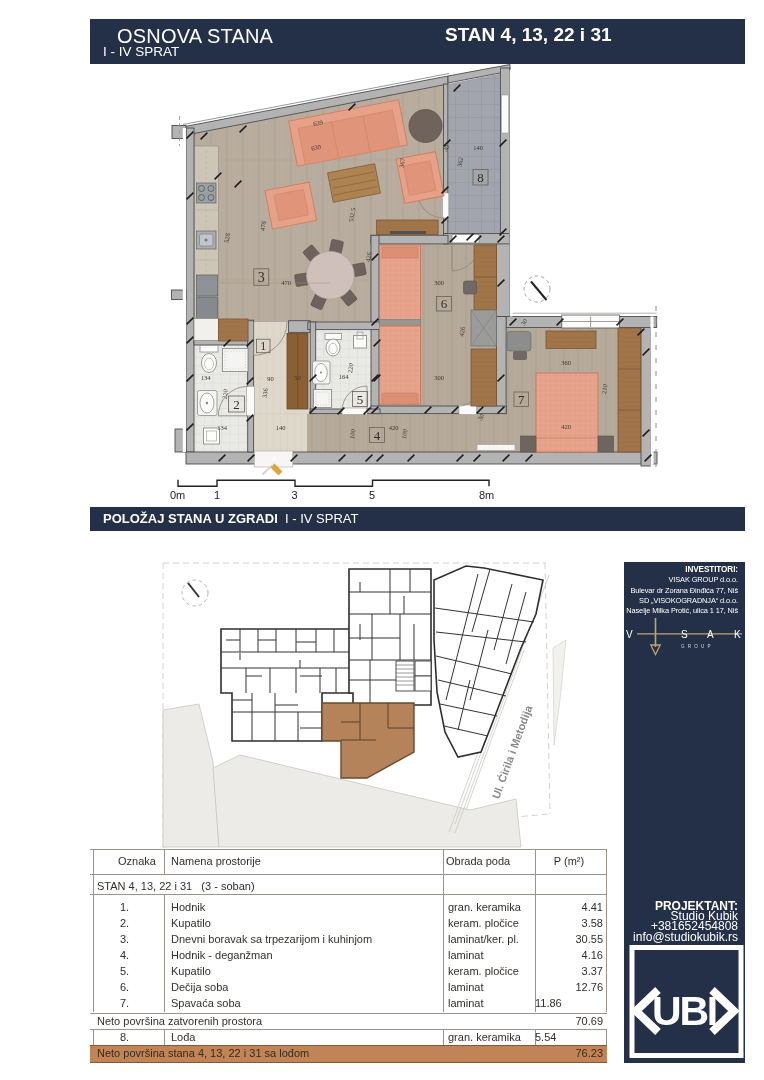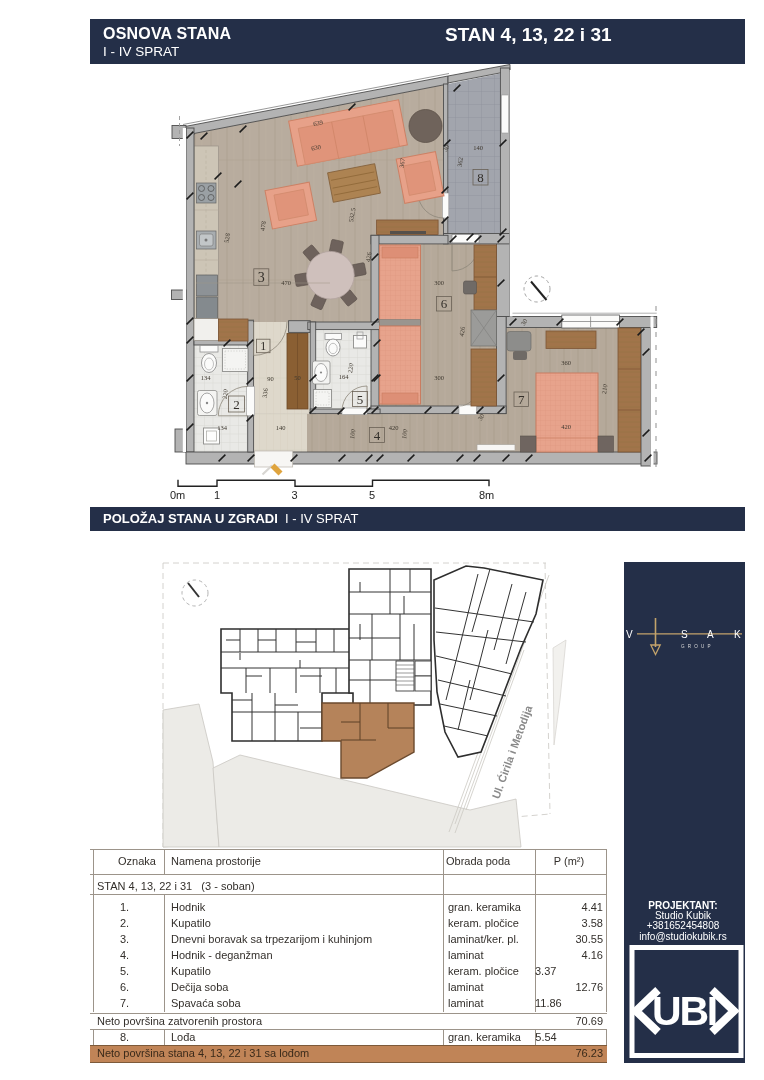--- a/index.html
+++ b/index.html
@@ -7,21 +7,21 @@
 .abs{position:absolute}
 .nav{background:#242f48}
 .wt{color:#ffffff}
 </style>
 </head>
 <body>
 <div id="page">
 
 <div class="abs nav" style="left:90px;top:19px;width:655px;height:45px"></div>
 
-<div class="abs wt" style="left:103px;top:25px;font-size:16px;font-weight:bold;letter-spacing:0.2px">OSNOVA STANA</div>
+<div class="abs wt" style="left:117px;top:25px;font-size:20px;font-weight:normal;letter-spacing:0.2px">OSNOVA STANA</div>
 
 <div class="abs wt" style="left:103px;top:44px;font-size:13.5px">I - IV SPRAT</div>
 
 <div class="abs wt" style="left:445px;top:24px;width:292px;font-size:19px;font-weight:bold;">STAN 4, 13, 22 i 31</div>
 
 <svg class="abs" style="left:0;top:0" width="764" height="1080" viewBox="0 0 764 1080">
 <defs>
 <pattern id="wood" width="16" height="120" patternUnits="userSpaceOnUse">
  <rect width="16" height="120" fill="#b8ac9e"></rect>
  <line x1="3" y1="0" x2="3" y2="120" stroke="#afa393" stroke-width="1.1"></line>
@@ -614,20 +614,23 @@
         <line x1="360" y1="703" x2="360" y2="740"></line>
         <line x1="341" y1="740" x2="376" y2="740"></line>
         <line x1="388" y1="703" x2="388" y2="728"></line>
         <line x1="388" y1="728" x2="414" y2="728"></line>
         <line x1="341" y1="722" x2="360" y2="722"></line>
       </g>
 </svg>
 
 <div class="abs nav" style="left:624px;top:562px;width:121px;height:501px"></div>
 
+<div class="abs wt" style="left:598px;top:565px;width:140px;font-size:7.4px;letter-spacing:-0.1px;line-height:10.3px;text-align:right;white-space:nowrap">
+<b style="font-size:8.2px">INVESTITORI:</b><br>VISAK GROUP d.o.o.<br>Bulevar dr Zorana Đinđića 77, Niš<br>SD „VISOKOGRADNJA“ d.o.o.<br>Naselje Milka Protić, ulica 1 17, Niš
+</div>
 <svg class="abs" style="left:0;top:0" width="764" height="1080" viewBox="0 0 764 1080">
 
 <g>
         <line x1="637" y1="633.8" x2="742" y2="633.8" stroke="#c3a36b" stroke-width="1.3"></line>
         <line x1="655.5" y1="618" x2="655.5" y2="647" stroke="#c3a36b" stroke-width="1.6"></line>
         <polygon points="650.8,645 660.2,645 655.5,654.5" fill="none" stroke="#c3a36b" stroke-width="1.3"></polygon>
         <text x="626" y="638" font-size="10" fill="#fff" font-family="Liberation Sans,sans-serif">V</text>
         <text x="681" y="638" font-size="10" fill="#fff" font-family="Liberation Sans,sans-serif">S</text>
         <text x="707" y="638" font-size="10" fill="#fff" font-family="Liberation Sans,sans-serif">A</text>
         <text x="734" y="638" font-size="10" fill="#fff" font-family="Liberation Sans,sans-serif">K</text>
@@ -635,21 +638,21 @@
       </g>
 
 <g>
         <rect x="632" y="947.5" width="109" height="108" fill="none" stroke="#fff" stroke-width="5"></rect>
         <polyline points="658,990 636,1011 658,1032" fill="none" stroke="#fff" stroke-width="8"></polyline>
         <polyline points="712,990 734,1011 712,1032" fill="none" stroke="#fff" stroke-width="8"></polyline>
         <text x="684" y="1025" font-size="41" font-weight="bold" fill="#fff" text-anchor="middle" letter-spacing="-2.2" font-family="Liberation Sans,sans-serif">UBI</text>
       </g>
 </svg>
 
-<div class="abs wt" style="left:628px;top:901px;width:110px;font-size:10px;line-height:10.2px;text-align:center;white-space:nowrap">
+<div class="abs wt" style="left:628px;top:901px;width:110px;font-size:12px;line-height:10.2px;text-align:right;white-space:nowrap">
 <b>PROJEKTANT:</b><br>Studio Kubik<br>+381652454808<br>info@studiokubik.rs
 </div>
 
 <div class="abs" style="left:90px;top:849px;width:517px;height:213px;font-size:11px;color:#332f2b">
 <div class="abs" style="left:0;top:0;width:517px;height:1px;background:#9c948a"></div>
 <div class="abs" style="left:0;top:25px;width:517px;height:1px;background:#9c948a"></div>
 <div class="abs" style="left:0;top:44.5px;width:517px;height:1px;background:#9c948a"></div>
 <div class="abs" style="left:0;top:163.5px;width:517px;height:1px;background:#9c948a"></div>
 <div class="abs" style="left:0;top:180.3px;width:517px;height:1px;background:#9c948a"></div>
 <div class="abs" style="left:3.4px;top:0;width:1px;height:163px;background:#9c948a"></div>
@@ -687,37 +690,37 @@
 <div class="abs" style="left:445px;top:83.7px;width:68px;text-align:right;padding-right:4px">30.55</div>
 
 <div class="abs" style="left:30px;top:99.8px">4.</div>
 <div class="abs" style="left:81px;top:99.8px">Hodnik - deganžman</div>
 <div class="abs" style="left:358px;top:99.8px">laminat</div>
 <div class="abs" style="left:445px;top:99.8px;width:68px;text-align:right;padding-right:4px">4.16</div>
 
 <div class="abs" style="left:30px;top:115.9px">5.</div>
 <div class="abs" style="left:81px;top:115.9px">Kupatilo</div>
 <div class="abs" style="left:358px;top:115.9px">keram. pločice</div>
-<div class="abs" style="left:445px;top:115.9px;width:68px;padding-right:4px">3.37</div>
+<div class="abs" style="left:445px;top:115.9px;width:68px;text-align:right;padding-right:4px">3.37</div>
 
 <div class="abs" style="left:30px;top:132.0px">6.</div>
 <div class="abs" style="left:81px;top:132.0px">Dečija soba</div>
 <div class="abs" style="left:358px;top:132.0px">laminat</div>
 <div class="abs" style="left:445px;top:132.0px;width:68px;text-align:right;padding-right:13px">12.76</div>
 
 <div class="abs" style="left:30px;top:148.1px">7.</div>
 <div class="abs" style="left:81px;top:148.1px">Spavaća soba</div>
 <div class="abs" style="left:358px;top:148.1px">laminat</div>
 <div class="abs" style="left:445px;top:148.1px;width:68px;text-align:left;padding-right:4px">11.86</div>
 
 <div class="abs" style="left:7px;top:165.5px">Neto površina zatvorenih prostora</div>
 <div class="abs" style="left:445px;top:165.5px;width:68px;text-align:right;padding-right:4px">70.69</div>
 
 <div class="abs" style="left:30px;top:182px">8.</div>
 <div class="abs" style="left:81px;top:182px">Lođa</div>
 <div class="abs" style="left:358px;top:182px">gran. keramika</div>
-<div class="abs" style="left:422px;top:182px;width:68px;text-align:center;padding-right:4px">5.54</div>
+<div class="abs" style="left:445px;top:182px;width:68px;text-align:left;padding-right:4px">5.54</div>
 
 <div class="abs" style="left:0;top:195.5px;width:517px;height:16.5px;background:#c08457;border-top:1.3px solid #7d5a3a;border-bottom:1.3px solid #7d5a3a"></div>
 <div class="abs" style="left:7px;top:197.5px;color:#3a2a1a">Neto površina stana 4, 13, 22 i 31 sa lođom</div>
 <div class="abs" style="left:445px;top:197.5px;width:68px;text-align:right;padding-right:20px;color:#3a2a1a">76.23</div>
 </div>
 </div>
 
 </body></html>

